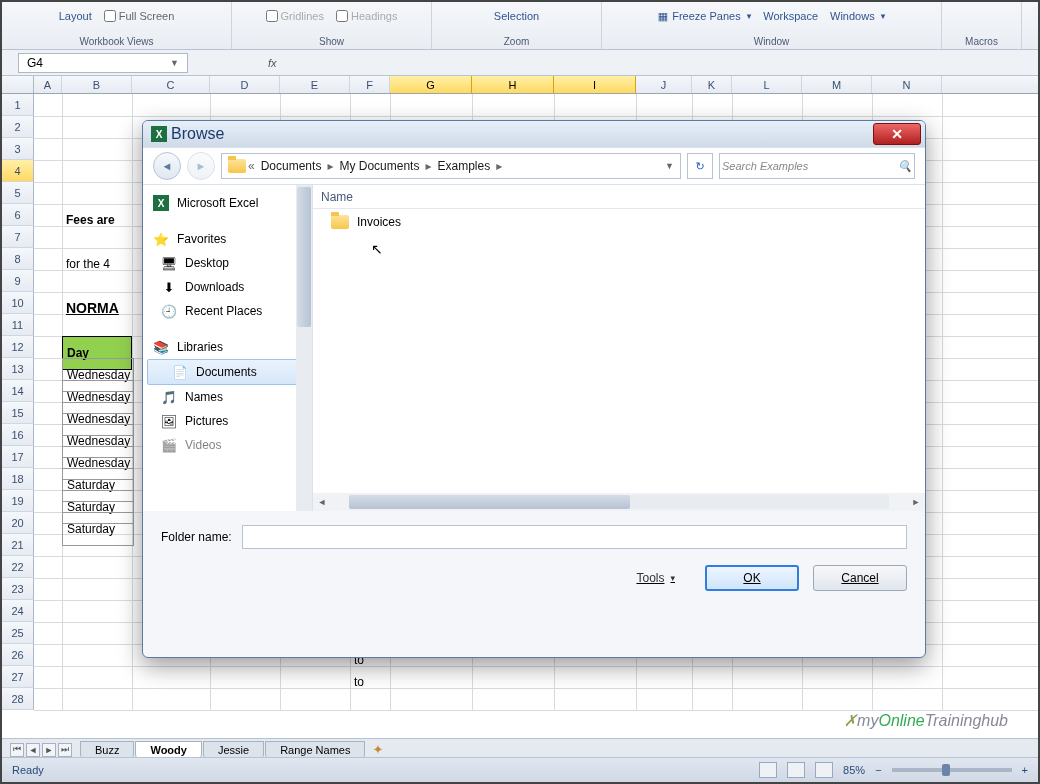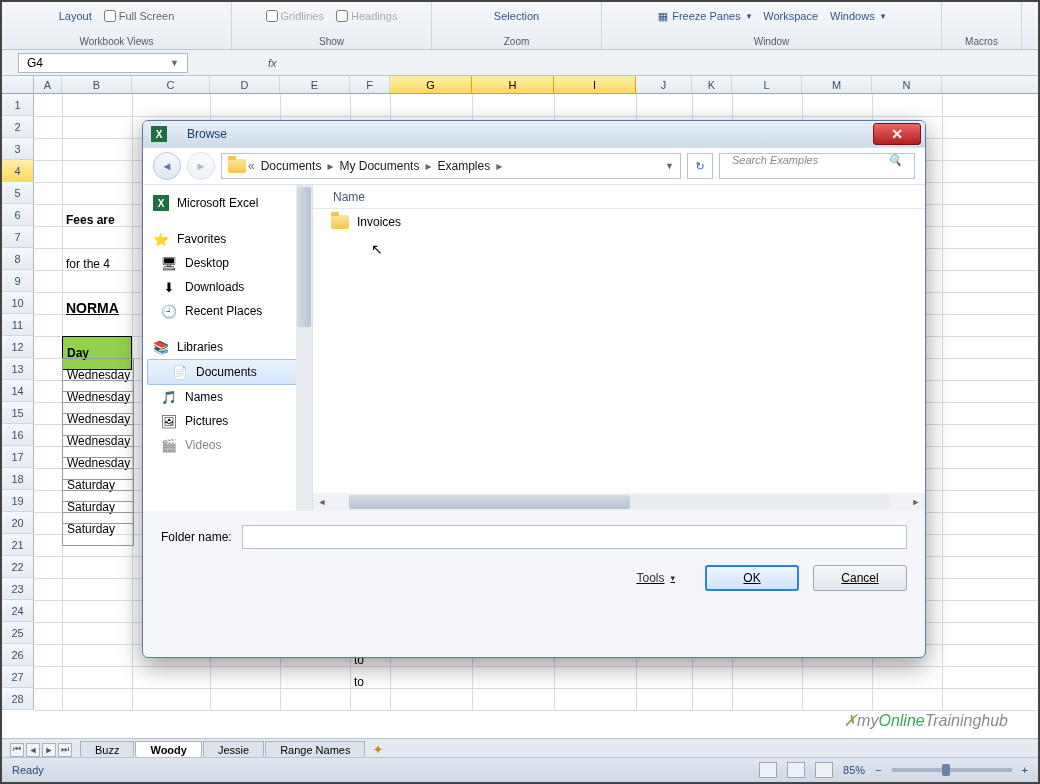--- a/index.html
+++ b/index.html
@@ -34,43 +34,43 @@
 .cells { position: relative; flex: 1; }
 .cell { position: absolute; height: 22px; font-size: 12px; display: flex; align-items: center; padding: 16px 4px; white-space: nowrap; }
 .cell.bold { font-weight: bold; }
 .cell.under { text-decoration: underline; font-weight: bold; font-size: 14px; }
 .cell.hdr { background: #92d050; border: 1px solid #000; font-weight: bold; }
 .cell.bord { border: 1px solid #999; }
 
 
 .dialog { position: absolute; left: 140px; top: 118px; width: 784px; height: 538px; background: #f4f6f9; border: 1px solid #5a7aa3; border-radius: 6px; box-shadow: 0 8px 24px rgba(0,0,0,.4); overflow: hidden; }
 .dlg-top { height: 26px; background: linear-gradient(#e7eff8, #cfdae8); display: flex; align-items: center; padding-left: 8px; position: relative; }
-.dlg-title { font-size: 12px; color: #1a3a6e; margin-left: 20px; text-align: center; }
+.dlg-title { font-size: 16px; color: #1a3a6e; margin-left: 4px; text-align: center; }
 .dlg-close { position: absolute; right: 4px; top: 2px; width: 48px; height: 22px; background: linear-gradient(#e66, #b02020); border: 1px solid #7a1010; border-radius: 3px; color: #fff; display: flex; align-items: center; justify-content: center; font-weight: bold; font-size: 14px; }
 .dlg-nav { height: 38px; background: #fff; border-top: 1px solid #dbe2eb; border-bottom: 1px solid #dbe2eb; display: flex; align-items: center; padding: 0 10px; gap: 6px; }
 .navbtn { width: 28px; height: 28px; border: 1px solid #b6c3d4; border-radius: 14px; background: linear-gradient(#f6f9fc, #dfe7f1); display: flex; align-items: center; justify-content: center; color: #5a7aa3; }
 .breadcrumb { flex: 1; height: 26px; border: 1px solid #b6c3d4; background: #fff; display: flex; align-items: center; padding: 0 6px; gap: 2px; font-size: 12px; }
 .bc-seg { padding: 0 4px; color: #1a1a1a; }
 .bc-arrow { color: #666; }
 .refresh { width: 26px; height: 26px; border: 1px solid #b6c3d4; background: #fff; display: flex; align-items: center; justify-content: center; color: #1a5ab8; }
-.searchbox { width: 196px; height: 26px; border: 1px solid #b6c3d4; background: #fff; display: flex; align-items: flex-start; padding: 0 12px; color: #888; font-style: italic; justify-content: space-between; }
+.searchbox { width: 196px; height: 26px; border: 1px solid #b6c3d4; background: #fff; display: flex; align-items: center; padding: 0 2px; color: #888; font-style: italic; justify-content: space-between; }
 .dlg-toolbar { height: 34px; display: flex; align-items: center; padding: 0 18px; gap: 26px; border-bottom: 1px solid #dbe2eb; background: #f4f6f9; }
 .tb-link { color: #1a5ab8; font-size: 12px; display: flex; align-items: center; gap: 4px; }
 .tb-right { margin-left: auto; display: flex; gap: 18px; align-items: center; }
 .helpbtn { width: 18px; height: 18px; border-radius: 9px; background: linear-gradient(#3c90e8, #1a5ab8); color: #fff; display: flex; align-items: center; justify-content: center; font-weight: bold; font-size: 12px; }
 .dlg-main { display: flex; height: 326px; }
 .dlg-side { width: 170px; border-right: 1px solid #dbe2eb; background: #fff; overflow-y: auto; padding: 6px 0; position: relative; }
 .side-item { display: flex; align-items: center; gap: 8px; padding: 4px 10px 4px 18px; font-size: 12px; }
 .side-item.top { font-weight: normal; padding-left: 10px; }
 .side-item.sel { background: linear-gradient(#eaf3fc, #d6e7fa); border: 1px solid #9ec2ea; border-radius: 2px; margin: 0 4px; padding-left: 24px; }
 .side-icon { width: 16px; height: 16px; display: inline-flex; align-items: center; justify-content: center; font-size: 13px; }
 .side-scroll { position: absolute; right: 0; top: 0; width: 16px; height: 100%; background: #e8ecf1; }
 .side-thumb { position: absolute; right: 1px; top: 2px; width: 14px; height: 140px; background: linear-gradient(90deg, #d5dce6, #b6c3d4); border-radius: 2px; }
 .dlg-files { flex: 1; background: #fff; position: relative; }
-.files-hdr { height: 24px; border-bottom: 1px solid #e4e8ee; display: flex; align-items: center; padding-left: 20px; color: #445a78; font-size: 12px; }
+.files-hdr { height: 24px; border-bottom: 1px solid #e4e8ee; display: flex; align-items: center; padding-left: 8px; color: #445a78; font-size: 12px; }
 .file-row { display: flex; align-items: center; gap: 8px; padding: 6px 18px; font-size: 12px; }
 .folder-icon { width: 18px; height: 14px; background: linear-gradient(#ffe39a, #f6c64a); border-radius: 2px; position: relative; }
 .folder-icon::before { content: ''; position: absolute; top: -3px; left: 0; width: 8px; height: 4px; background: #f6c64a; border-radius: 1px 1px 0 0; }
 .cursor-arrow { position: absolute; left: 58px; top: 56px; font-size: 14px; color: #000; }
 .h-scroll { position: absolute; bottom: 0; left: 0; right: 0; height: 18px; background: #f0f2f5; display: flex; align-items: center; }
 .h-scroll-track { margin: 0 18px; flex: 1; height: 14px; background: #e8ecf1; position: relative; }
 .h-scroll-thumb { position: absolute; left: 0; width: 52%; height: 100%; background: linear-gradient(#d5dce6, #b6c3d4); border-radius: 2px; }
 .dlg-bottom { padding: 14px 18px; display: flex; flex-direction: column; gap: 16px; }
 .folder-name-row { display: flex; align-items: center; gap: 10px; }
 .folder-name-row label { font-size: 12px; }

